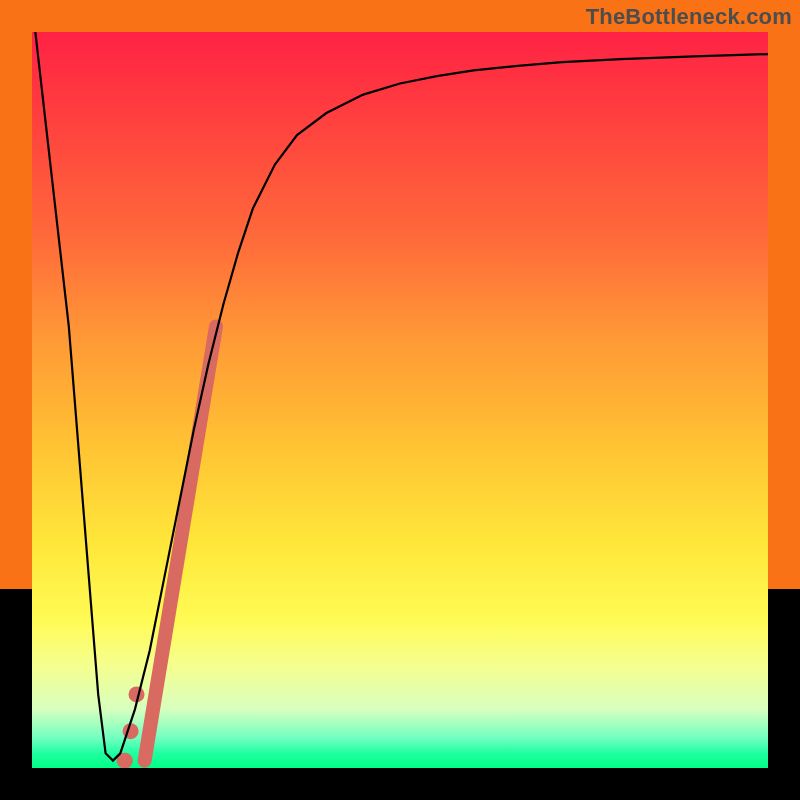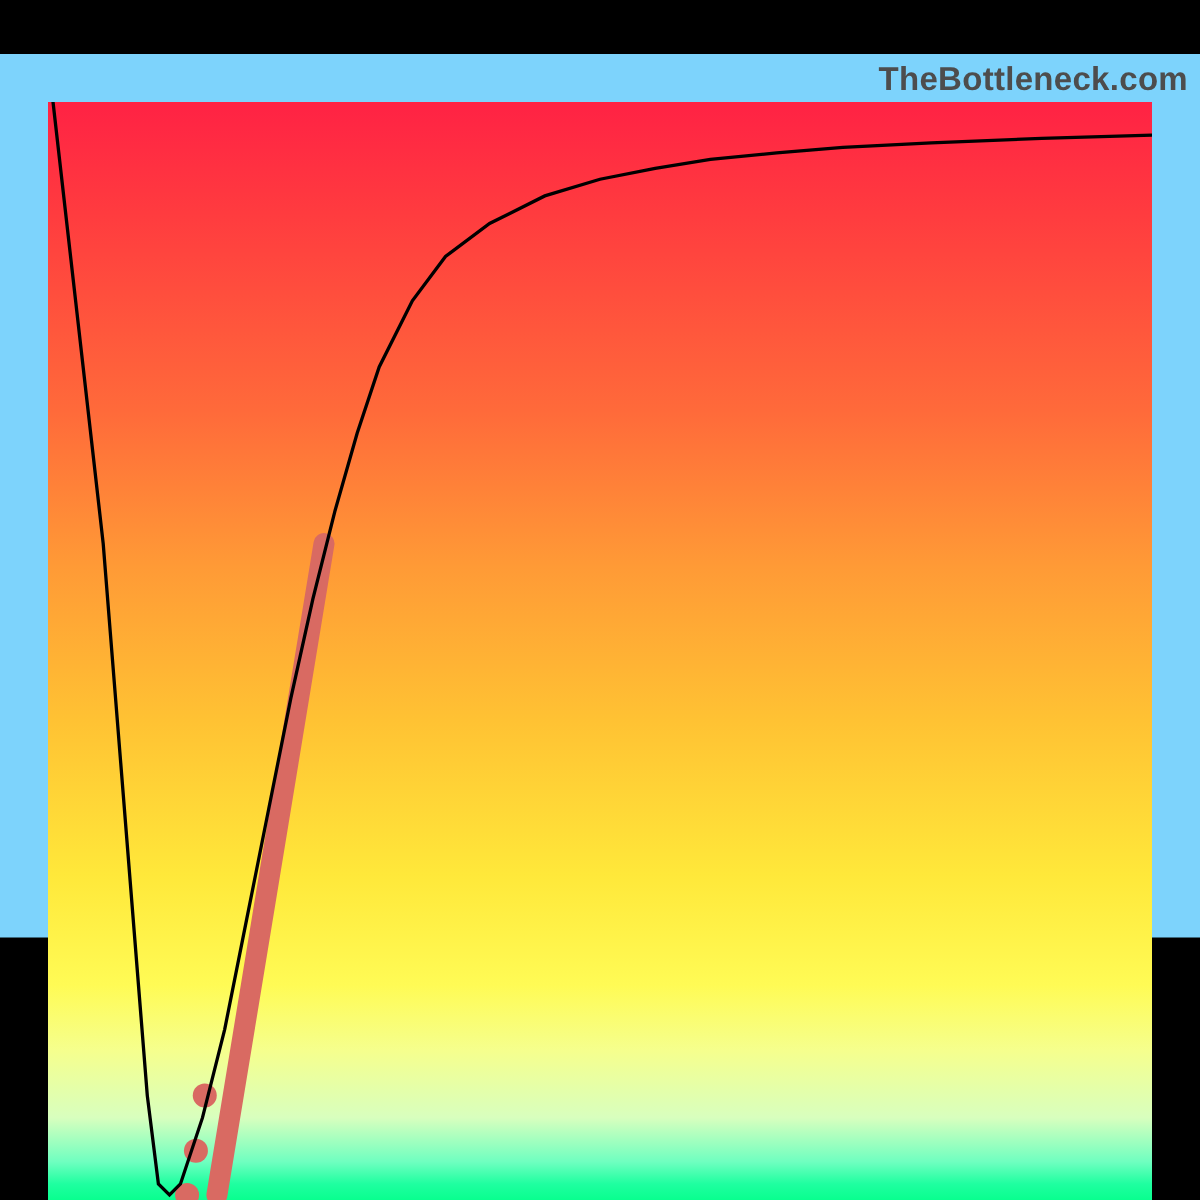--- a/index.html
+++ b/index.html
@@ -8,22 +8,21 @@
     width: 800px;
     height: 800px;
     overflow: hidden;
     background: #000;
     font-family: Arial, Helvetica, sans-serif;
   }
   .frame {
     position: relative;
     width: 800px;
     height: 589px;
-    background: #7dd3fc;
-    margin-top: 36px;
+    background: #f97316;
   }
   .plot {
     position: absolute;
     left: 32px;
     top: 32px;
     width: 736px;
     height: 736px;
     background: linear-gradient(
       to bottom,
       #ff2244 0%,

